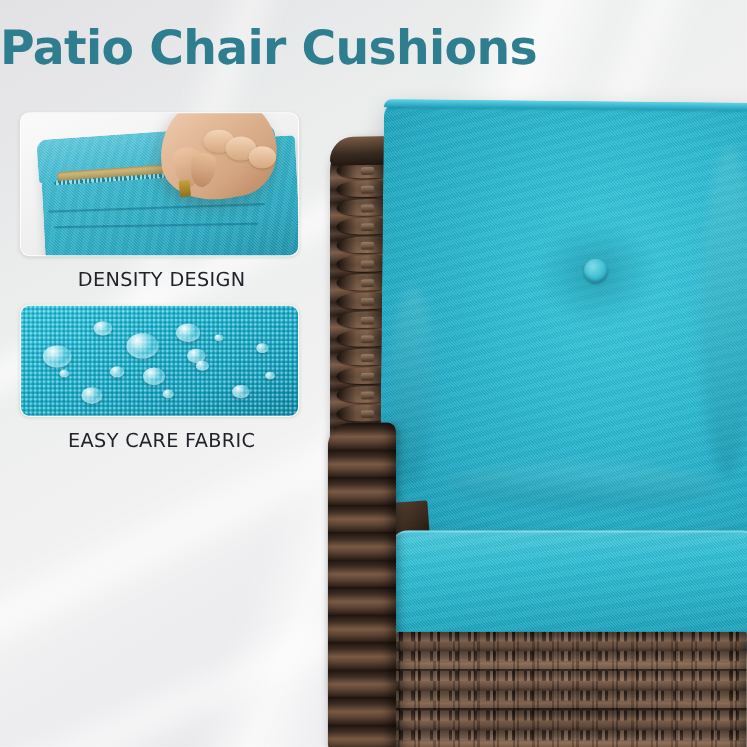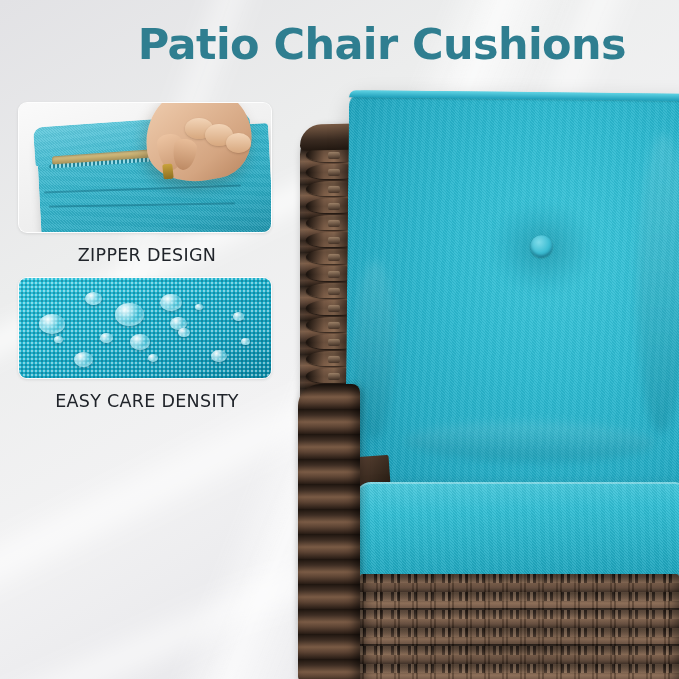--- a/index.html
+++ b/index.html
@@ -66,21 +66,21 @@
     width: 50px; height: 420px;
     background: linear-gradient(90deg, rgba(255,255,255,0) 0%, rgba(255,255,255,.5) 50%, rgba(255,255,255,0) 100%);
     transform: rotate(20deg);
     filter: blur(9px);
   }
 
   
   #title {
     position: absolute;
     top: 16px; left: 0; width: 626px;
-    text-align: right;
+    text-align: left;
     font-size: 43px;
     line-height: 57px;
     font-weight: bold;
     letter-spacing: -.6px;
     color: #2f7e90;
     font-family: "DejaVu Sans", sans-serif;
     z-index: 6;
     white-space: nowrap;
   }
 
@@ -521,21 +521,21 @@
         <div class="seam-b"></div>
         <div class="zip-hand"></div>
         <div class="zip-knuckle k1"></div>
         <div class="zip-knuckle k2"></div>
         <div class="zip-knuckle k3"></div>
         <div class="pinch-f"></div>
         <div class="pinch-t"></div>
         <div class="zip-pull"></div>
       </div>
       <div class="caption-spacer"></div>
-      <div class="caption">ZIPPER DESIGN</div>
+      <div class="caption">DENSITY DESIGN</div>
     </div>
 
     <div class="caption-spacer"></div>
 
     <div class="feature">
       <div class="thumb" id="thumb-fabric">
         <div class="fabric-bg"></div>
         <div id="bead-layer">
             <div class="bead" style="left: 8%; top: 36%; width: 26px; height: 20.28px;"></div>
             <div class="bead" style="left: 26%; top: 14%; width: 17px; height: 13.26px;"></div>
@@ -548,21 +548,21 @@
             <div class="bead" style="left: 22%; top: 74%; width: 19px; height: 14.82px;"></div>
             <div class="bead" style="left: 51%; top: 76%; width: 10px; height: 7.8px;"></div>
             <div class="bead" style="left: 76%; top: 72%; width: 16px; height: 12.48px;"></div>
             <div class="bead" style="left: 85%; top: 34%; width: 11px; height: 8.58px;"></div>
             <div class="bead" style="left: 14%; top: 58%; width: 9px; height: 7.02px;"></div>
             <div class="bead" style="left: 70%; top: 26%; width: 8px; height: 6.24px;"></div>
             <div class="bead" style="left: 88%; top: 60%; width: 9px; height: 7.02px;"></div>
           </div>
       </div>
       <div class="caption-spacer"></div>
-      <div class="caption">EASY CARE DENSITY</div>
+      <div class="caption">EASY CARE FABRIC</div>
     </div>
 
   </div>
 
   <div id="chair">
 
     <div id="arm-rail">
         <div class="braid-strand" style="top: 2px;"></div>
         <div class="braid-node" style="top: 7px;"></div>
         <div class="braid-strand" style="top: 19px;"></div>

